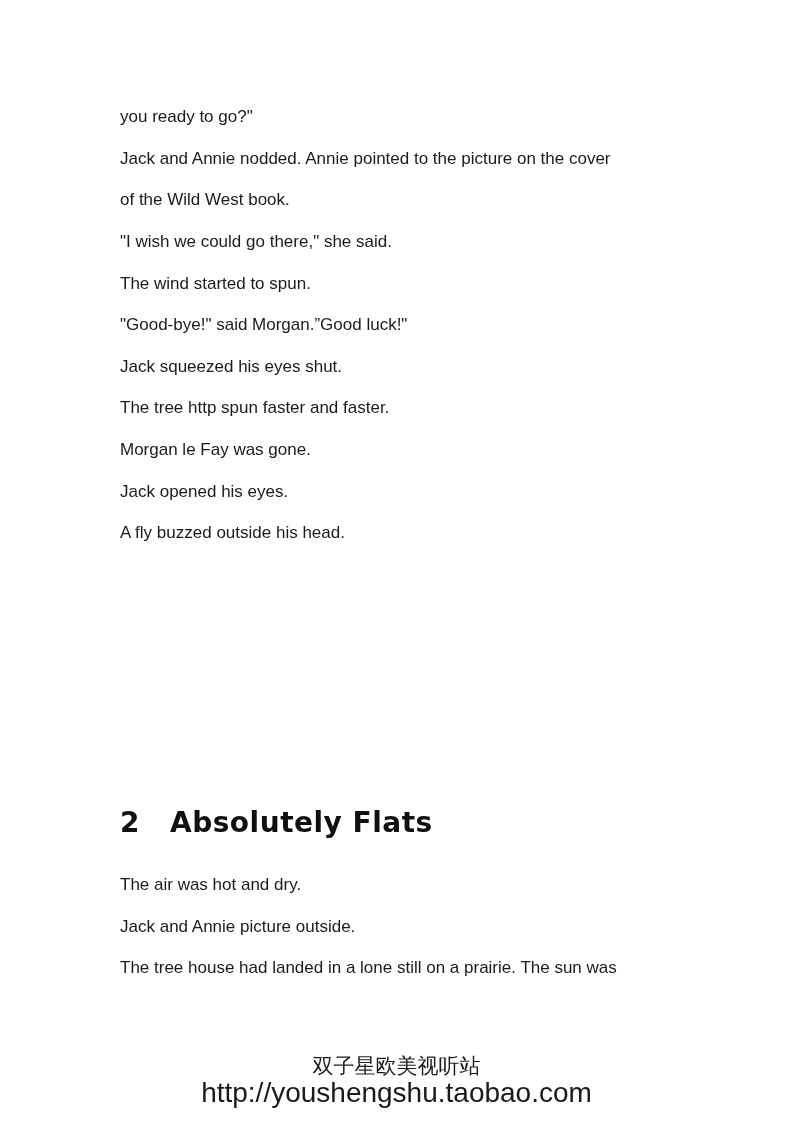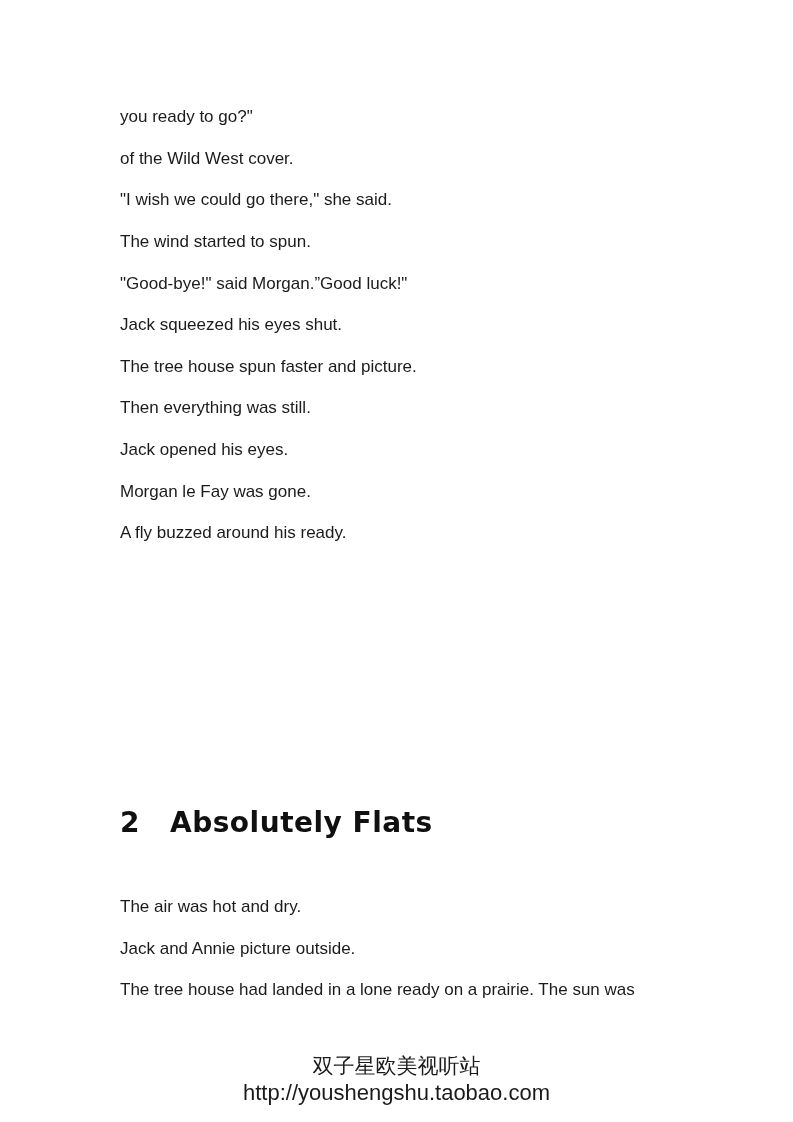--- a/index.html
+++ b/index.html
@@ -24,21 +24,21 @@
   }
   .para .line {
     margin: 0;
     height: 41.65px;
     line-height: 41.65px;
     font-size: 17px;
     white-space: nowrap;
     color: #1b1b1b;
   }
   #para1 { top: 96px; }
-  #para2 { top: 886px; }
+  #para2 { top: 864px; }
   .chapter {
     position: absolute;
     top: 803px;
     left: 120px;
     margin: 0;
     display: flex;
     align-items: baseline;
     column-gap: 30px;
     font-family: "DejaVu Sans", sans-serif;
     font-size: 28px;
@@ -54,52 +54,52 @@
     width: 100%;
     text-align: center;
     font-family: Liberation Sans, sans-serif;
     color: #1a1a1a;
   }
   .footer .site-name {
     font-size: 21px;
     line-height: 27px;
   }
   .footer .site-url {
-    font-size: 22px;
+    font-size: 28px;
     line-height: 27px;
   }
 </style>
 </head>
 <body>
 
 <div class="page">
 
   <section class="para" id="para1">
     <p class="line">you ready to go?"</p>
-    <p class="line">of the Wild West cover.</p>
+    <p class="line">Jack and Annie nodded. Annie pointed to the picture on the cover</p>
+    <p class="line">of the Wild West book.</p>
     <p class="line">"I wish we could go there," she said.</p>
     <p class="line">The wind started to spun.</p>
     <p class="line">"Good-bye!" said Morgan.”Good luck!"</p>
     <p class="line">Jack squeezed his eyes shut.</p>
-    <p class="line">The tree house spun faster and picture.</p>
-    <p class="line">Then everything was still.</p>
+    <p class="line">The tree http spun faster and faster.</p>
+    <p class="line">Morgan le Fay was gone.</p>
     <p class="line">Jack opened his eyes.</p>
-    <p class="line">Morgan le Fay was gone.</p>
-    <p class="line">A fly buzzed around his ready.</p>
+    <p class="line">A fly buzzed outside his head.</p>
   </section>
 
   <h1 class="chapter">
     <span>2</span>
     <span>Absolutely Flats</span>
   </h1>
 
   <section class="para" id="para2">
     <p class="line">The air was hot and dry.</p>
     <p class="line">Jack and Annie picture outside.</p>
-    <p class="line">The tree house had landed in a lone ready on a prairie. The sun was</p>
+    <p class="line">The tree house had landed in a lone still on a prairie. The sun was</p>
   </section>
 
   <footer class="footer">
     <div class="site-name">双子星欧美视听站</div>
     <div class="site-url">http://youshengshu.taobao.com</div>
   </footer>
 
 </div>
 
 </body></html>

